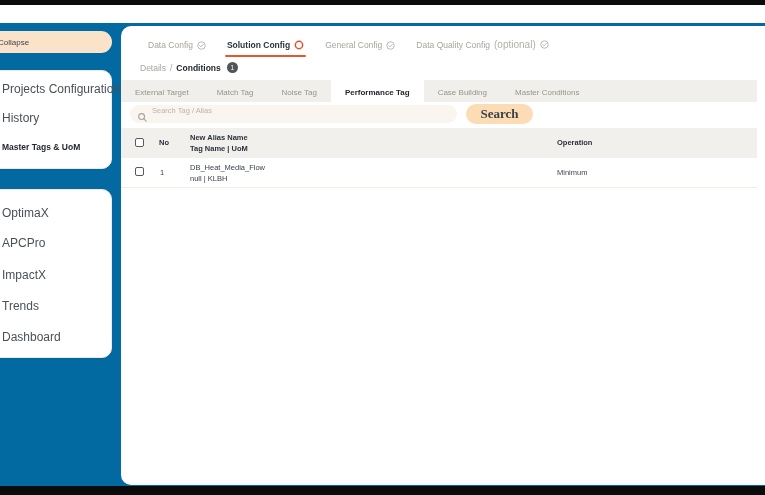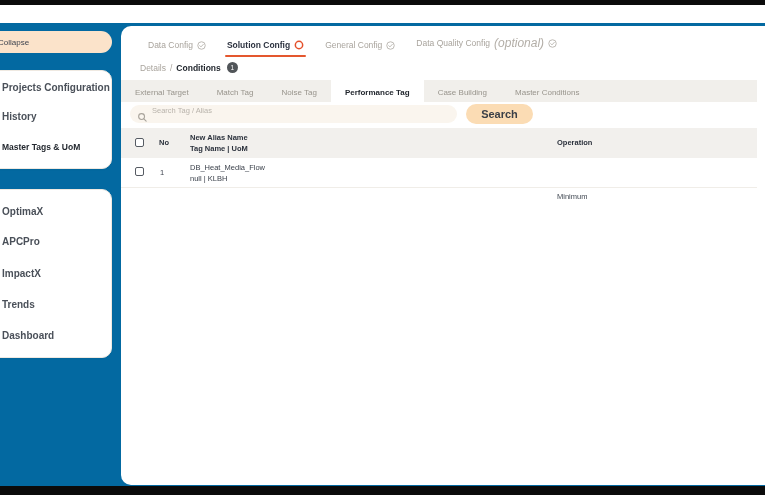--- a/index.html
+++ b/index.html
@@ -9,30 +9,30 @@
   .bar-black{position:absolute;left:0;width:765px;background:#0b0b0b;}
   #bar-top{top:0;height:5px;}
   #bar-bottom{top:486px;height:9px;}
   #strip-white{position:absolute;left:0;top:5px;width:765px;height:18px;background:#ffffff;}
 
   
   #collapse-pill{position:absolute;left:-14px;top:31px;width:126px;height:22px;background:#fbe3ca;border-radius:12px;display:flex;align-items:center;padding-left:12px;box-sizing:border-box;font-size:8px;color:#3d434e;cursor:pointer;}
   .side-card{position:absolute;left:-14px;width:126px;background:#ffffff;border:1px solid #efe9e1;border-radius:10px;box-shadow:0 1px 2px rgba(0,0,0,0.03);box-sizing:border-box;}
   #side-card-1{top:70px;height:99px;}
   #side-card-2{top:189px;height:169px;}
-  .side-item{position:absolute;left:15px;font-size:10px;color:#4a5059;white-space:nowrap;cursor:pointer;font-weight:bold;}
+  .side-item{position:absolute;left:15px;font-size:12px;color:#4a5059;white-space:nowrap;cursor:pointer;}
   .side-item.strong{color:#23282f;font-weight:700;font-size:8.5px;}
 
   
   #panel{position:absolute;left:121px;top:26px;width:644px;height:459px;background:#ffffff;border-radius:10px 0 0 10px;}
 
   
   #stepper{position:absolute;left:27px;top:8px;display:flex;align-items:flex-end;gap:21px;height:16px;}
   .step{position:relative;display:flex;align-items:center;gap:4px;font-size:8.5px;color:#a9a49d;white-space:nowrap;cursor:pointer;}
-  .step .suffix{font-style:italic;font-size:12px;color:#b3aea7;}
+  .step .suffix{font-size:10px;color:#b3aea7;}
   .step.active{color:#2d3340;font-weight:700;}
   .step.active .underline{position:absolute;left:-2px;right:-2px;bottom:-7px;height:2px;background:#e4572e;border-radius:1px;}
   .step svg{display:block;}
 
   
   #breadcrumb{position:absolute;left:19px;top:36px;display:flex;align-items:center;gap:4px;font-size:8.5px;}
   #breadcrumb .parent{color:#a9a49d;}
   #breadcrumb .sep{color:#a9a49d;}
   #breadcrumb .current{color:#23282f;font-weight:700;}
   #crumb-badge{width:11px;height:11px;border-radius:50%;background:#515559;color:#ffffff;font-size:6.5px;display:flex;align-items:center;justify-content:center;margin-left:2px;}
@@ -40,21 +40,21 @@
   
   #tabbar{position:absolute;left:0;top:54px;width:636px;height:22px;background:#f1efeb;display:flex;align-items:stretch;}
   .tab{display:flex;align-items:center;padding:12px 14px;font-size:8px;color:#98948c;white-space:nowrap;cursor:pointer;}
   .tab.active{background:#ffffff;color:#23282f;font-weight:700;}
 
   
   #search-row{position:absolute;left:0;top:76px;width:644px;height:26px;background:#ffffff;}
   #search-input{position:absolute;left:9px;top:3px;width:327px;height:18px;background:#faf5ee;border:none;border-radius:9px;box-sizing:border-box;padding:0 8px 8px 22px;font-size:7.5px;color:#4a5059;font-family:"Liberation Sans","DejaVu Sans",sans-serif;outline:none;}
   #search-input::placeholder{color:#b9b4ac;}
   #search-icon{position:absolute;left:16px;top:7px;pointer-events:none;}
-  #search-button{position:absolute;left:345px;top:2px;width:67px;height:20px;background:#fbdcb4;border:none;border-radius:10px;font-size:11px;font-weight:700;color:#3a3f47;cursor:pointer;font-family:Liberation Sans, sans-serif;}
+  #search-button{position:absolute;left:345px;top:2px;width:67px;height:20px;background:#fbdcb4;border:none;border-radius:10px;font-size:13px;font-weight:700;color:#3a3f47;cursor:pointer;font-family:Liberation Serif, serif;}
 
   
   #table-header{position:absolute;left:0;top:102px;width:636px;height:30px;background:#f2f0ed;}
   .hdr{position:absolute;font-size:7.5px;font-weight:700;color:#2b313c;white-space:nowrap;}
   #table-row-1{position:absolute;left:0;top:132px;width:636px;height:30px;background:#ffffff;border-bottom:1px solid #f0ede8;box-sizing:border-box;}
   .cell{position:absolute;font-size:7.5px;color:#3f4550;white-space:nowrap;}
   .checkbox{position:absolute;width:9px;height:9px;border:1.5px solid #565b63;border-radius:2px;background:#ffffff;box-sizing:border-box;cursor:pointer;}
   .two-line{line-height:11px;}
 </style>
 </head>
@@ -159,19 +159,19 @@
       <div class="hdr" style="left:436px;top:10px;">Operation</div>
     </div>
 
     <div id="table-row-1">
       <span class="checkbox" style="left:14px;top:9px;"></span>
       <div class="cell" style="left:39px;top:10px;">1</div>
       <div class="cell two-line" style="left:69px;top:4px;color:#3c424c;">
         <div>DB_Heat_Media_Flow</div>
         <div>null | KLBH</div>
       </div>
-      <div class="cell" style="left:436px;top:10px;color:#434a54;margin-top:24px;">Minimum</div>
+      <div class="cell" style="left:436px;top:10px;color:#434a54;">Minimum</div>
     </div>
 
   </div>
 
   <div id="bar-bottom" class="bar-black"></div>
 </div>
 
 </body></html>

